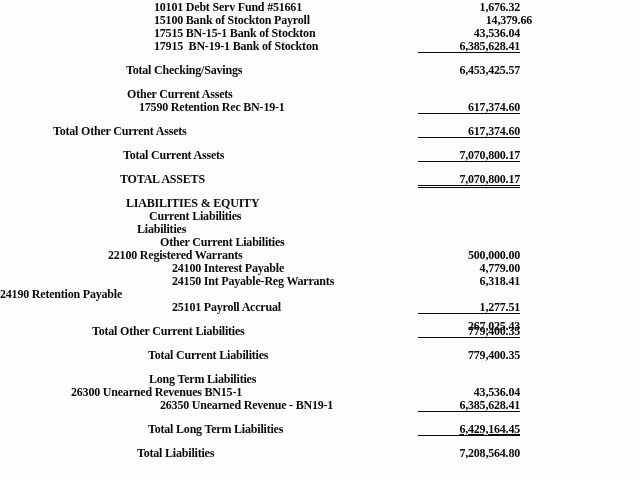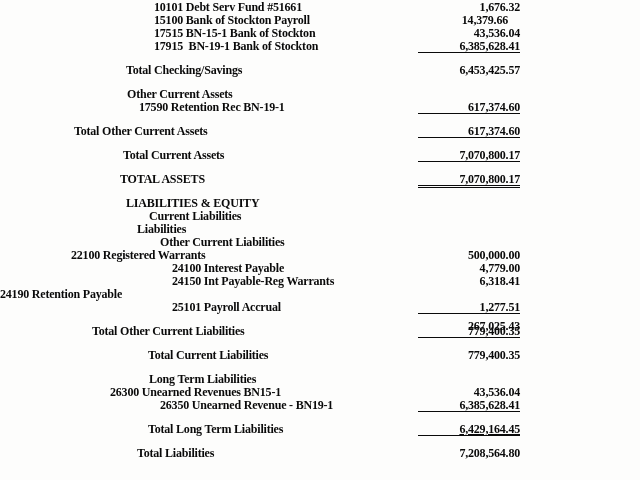--- a/index.html
+++ b/index.html
@@ -47,39 +47,39 @@
   }
   .value.u-single { border-bottom: 1.2px solid #0a0a0a; }
   .value.u-double { border-bottom: 3px double #0a0a0a; }
 </style>
 </head>
 <body>
 
 <div class="page">
   <div id="report" class="report">
       <div class="row"><span class="label" style="padding-left: 154px;">10101 Debt Serv Fund #51661</span><span class="value" style="left: 418px; width: 102px;">1,676.32</span></div>
-      <div class="row"><span class="label" style="padding-left: 154px;">15100 Bank of Stockton Payroll</span><span class="value" style="left: 406px; width: 102px;">14,379.66</span></div>
+      <div class="row"><span class="label" style="padding-left: 154px;">15100 Bank of Stockton Payroll</span><span class="value" style="left: 430px; width: 102px;">14,379.66</span></div>
       <div class="row"><span class="label" style="padding-left: 154px;">17515 BN-15-1 Bank of Stockton</span><span class="value" style="left: 418px; width: 102px;">43,536.04</span></div>
       <div class="row"><span class="label" style="padding-left: 154px;">17915  BN-19-1 Bank of Stockton</span><span class="value u-single" style="left: 418px; width: 102px;">6,385,628.41</span></div>
       <div class="row gap"><span class="label" style="padding-left: 126px;">Total Checking/Savings</span><span class="value" style="left: 418px; width: 102px;">6,453,425.57</span></div>
       <div class="row gap"><span class="label" style="padding-left: 127px;">Other Current Assets</span></div>
       <div class="row"><span class="label" style="padding-left: 139px;">17590 Retention Rec BN-19-1</span><span class="value u-single" style="left: 418px; width: 102px;">617,374.60</span></div>
-      <div class="row gap"><span class="label" style="padding-left: 74px;">Total Other Current Assets</span><span class="value u-single" style="left: 418px; width: 102px;">617,374.60</span></div>
+      <div class="row gap"><span class="label" style="padding-left: 53px;">Total Other Current Assets</span><span class="value u-single" style="left: 418px; width: 102px;">617,374.60</span></div>
       <div class="row gap"><span class="label" style="padding-left: 123px;">Total Current Assets</span><span class="value u-single" style="left: 418px; width: 102px;">7,070,800.17</span></div>
       <div class="row gap"><span class="label" style="padding-left: 120px;">TOTAL ASSETS</span><span class="value u-double" style="left: 418px; width: 102px;">7,070,800.17</span></div>
       <div class="row gap"><span class="label" style="padding-left: 126px;">LIABILITIES &amp; EQUITY</span></div>
       <div class="row"><span class="label" style="padding-left: 149px;">Current Liabilities</span></div>
       <div class="row"><span class="label" style="padding-left: 137px;">Liabilities</span></div>
       <div class="row"><span class="label" style="padding-left: 160px;">Other Current Liabilities</span></div>
-      <div class="row"><span class="label" style="padding-left: 71px;">22100 Registered Warrants</span><span class="value" style="left: 418px; width: 102px;">500,000.00</span></div>
+      <div class="row"><span class="label" style="padding-left: 108px;">22100 Registered Warrants</span><span class="value" style="left: 418px; width: 102px;">500,000.00</span></div>
       <div class="row"><span class="label" style="padding-left: 172px;">24100 Interest Payable</span><span class="value" style="left: 418px; width: 102px;">4,779.00</span></div>
       <div class="row"><span class="label" style="padding-left: 172px;">24150 Int Payable-Reg Warrants</span><span class="value" style="left: 418px; width: 102px;">6,318.41</span></div>
       <div class="row"><span class="label" style="">24190 Retention Payable</span><span class="value" style="left: 418px; width: 102px; margin-top: 32px;">267,025.43</span></div>
       <div class="row"><span class="label" style="padding-left: 172px;">25101 Payroll Accrual</span><span class="value u-single" style="left: 418px; width: 102px;">1,277.51</span></div>
       <div class="row gap"><span class="label" style="padding-left: 92px;">Total Other Current Liabilities</span><span class="value u-single" style="left: 418px; width: 102px;">779,400.35</span></div>
       <div class="row gap"><span class="label" style="padding-left: 148px;">Total Current Liabilities</span><span class="value" style="left: 418px; width: 102px;">779,400.35</span></div>
       <div class="row gap"><span class="label" style="padding-left: 149px;">Long Term Liabilities</span></div>
-      <div class="row"><span class="label" style="padding-left: 110px; text-align: center;">26300 Unearned Revenues BN15-1</span><span class="value" style="left: 418px; width: 102px;">43,536.04</span></div>
+      <div class="row"><span class="label" style="padding-left: 71px; text-align: center;">26300 Unearned Revenues BN15-1</span><span class="value" style="left: 418px; width: 102px;">43,536.04</span></div>
       <div class="row"><span class="label" style="padding-left: 160px;">26350 Unearned Revenue - BN19-1</span><span class="value u-single" style="left: 418px; width: 102px;">6,385,628.41</span></div>
       <div class="row gap"><span class="label" style="padding-left: 148px;">Total Long Term Liabilities</span><span class="value u-single" style="left: 418px; width: 102px; text-decoration: underline;">6,429,164.45</span></div>
       <div class="row gap"><span class="label" style="padding-left: 137px;">Total Liabilities</span><span class="value" style="left: 418px; width: 102px;">7,208,564.80</span></div>
     </div>
 </div>
 
 </body></html>

